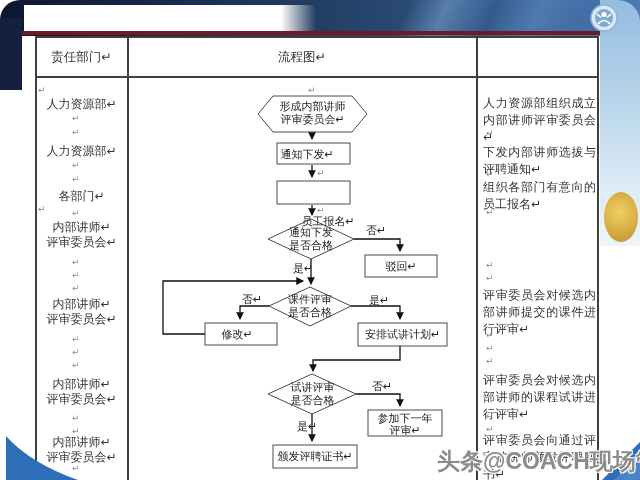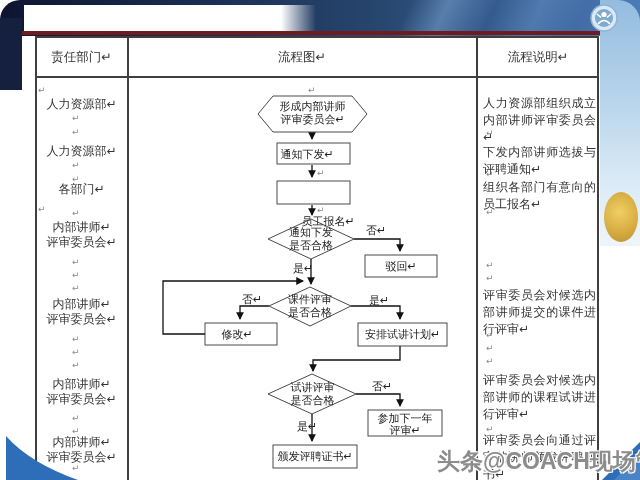--- a/index.html
+++ b/index.html
@@ -62,21 +62,20 @@
     <path d="M14,22 Q20,15 26,22 M13,12 L17,15.5 M27,12 L23,15.5" stroke="#fff" stroke-width="1.6" fill="none"></path>
   </svg>
 
   <div class="tbl-border"></div>
   <div class="vline" style="left:127px;"></div>
   <div class="vline" style="left:476px;"></div>
   <div class="hdr-line"></div>
 
   <div class="hdr" style="left:35px;width:93px;">责任部门↵</div>
   <div class="hdr" style="left:128px;width:348px;">流程图↵</div>
-  <div class="hdr" style="left:477px;width:122px;">流程说明↵</div>
 
   <svg class="svg-layer" width="640" height="480" viewBox="0 0 640 480">
     <defs>
       <marker id="ah" markerWidth="7" markerHeight="7" refX="5.2" refY="3" orient="auto">
         <path d="M0,0 L6,3 L0,6 Z" fill="#111"></path>
       </marker>
     </defs>
     <g fill="#fff" stroke="#4a4a4a" stroke-width="1">
       <polygon points="258,114 273,96 352,96 367,114 352,132 273,132"></polygon>
       <rect x="277" y="143" width="73" height="21"></rect>
@@ -134,21 +133,21 @@
 
   <div class="branch" style="left:366px;top:223px;">否↵</div>
   <div class="branch" style="left:293px;top:261px;">是↵</div>
   <div class="branch" style="left:242px;top:292px;">否↵</div>
   <div class="branch" style="left:369px;top:293px;">是↵</div>
   <div class="branch" style="left:372px;top:379px;">否↵</div>
   <div class="branch" style="left:297px;top:419px;">是↵</div>
 
   <div class="dept" style="top:97px;">人力资源部↵</div>
   <div class="dept" style="top:144px;">人力资源部↵</div>
-  <div class="dept" style="top:182px;text-align:center;">各部门↵</div>
+  <div class="dept" style="top:189px;text-align:center;">各部门↵</div>
   <div class="dept" style="top:220px;">
     <span style="display:block">内部讲师↵</span>
     <span style="display:block">评审委员会↵</span>
   </div>
   <div class="dept" style="top:297px;">
     <span style="display:block">内部讲师↵</span>
     <span style="display:block">评审委员会↵</span>
   </div>
   <div class="dept" style="top:377px;">
     <span style="display:block">内部讲师↵</span>

